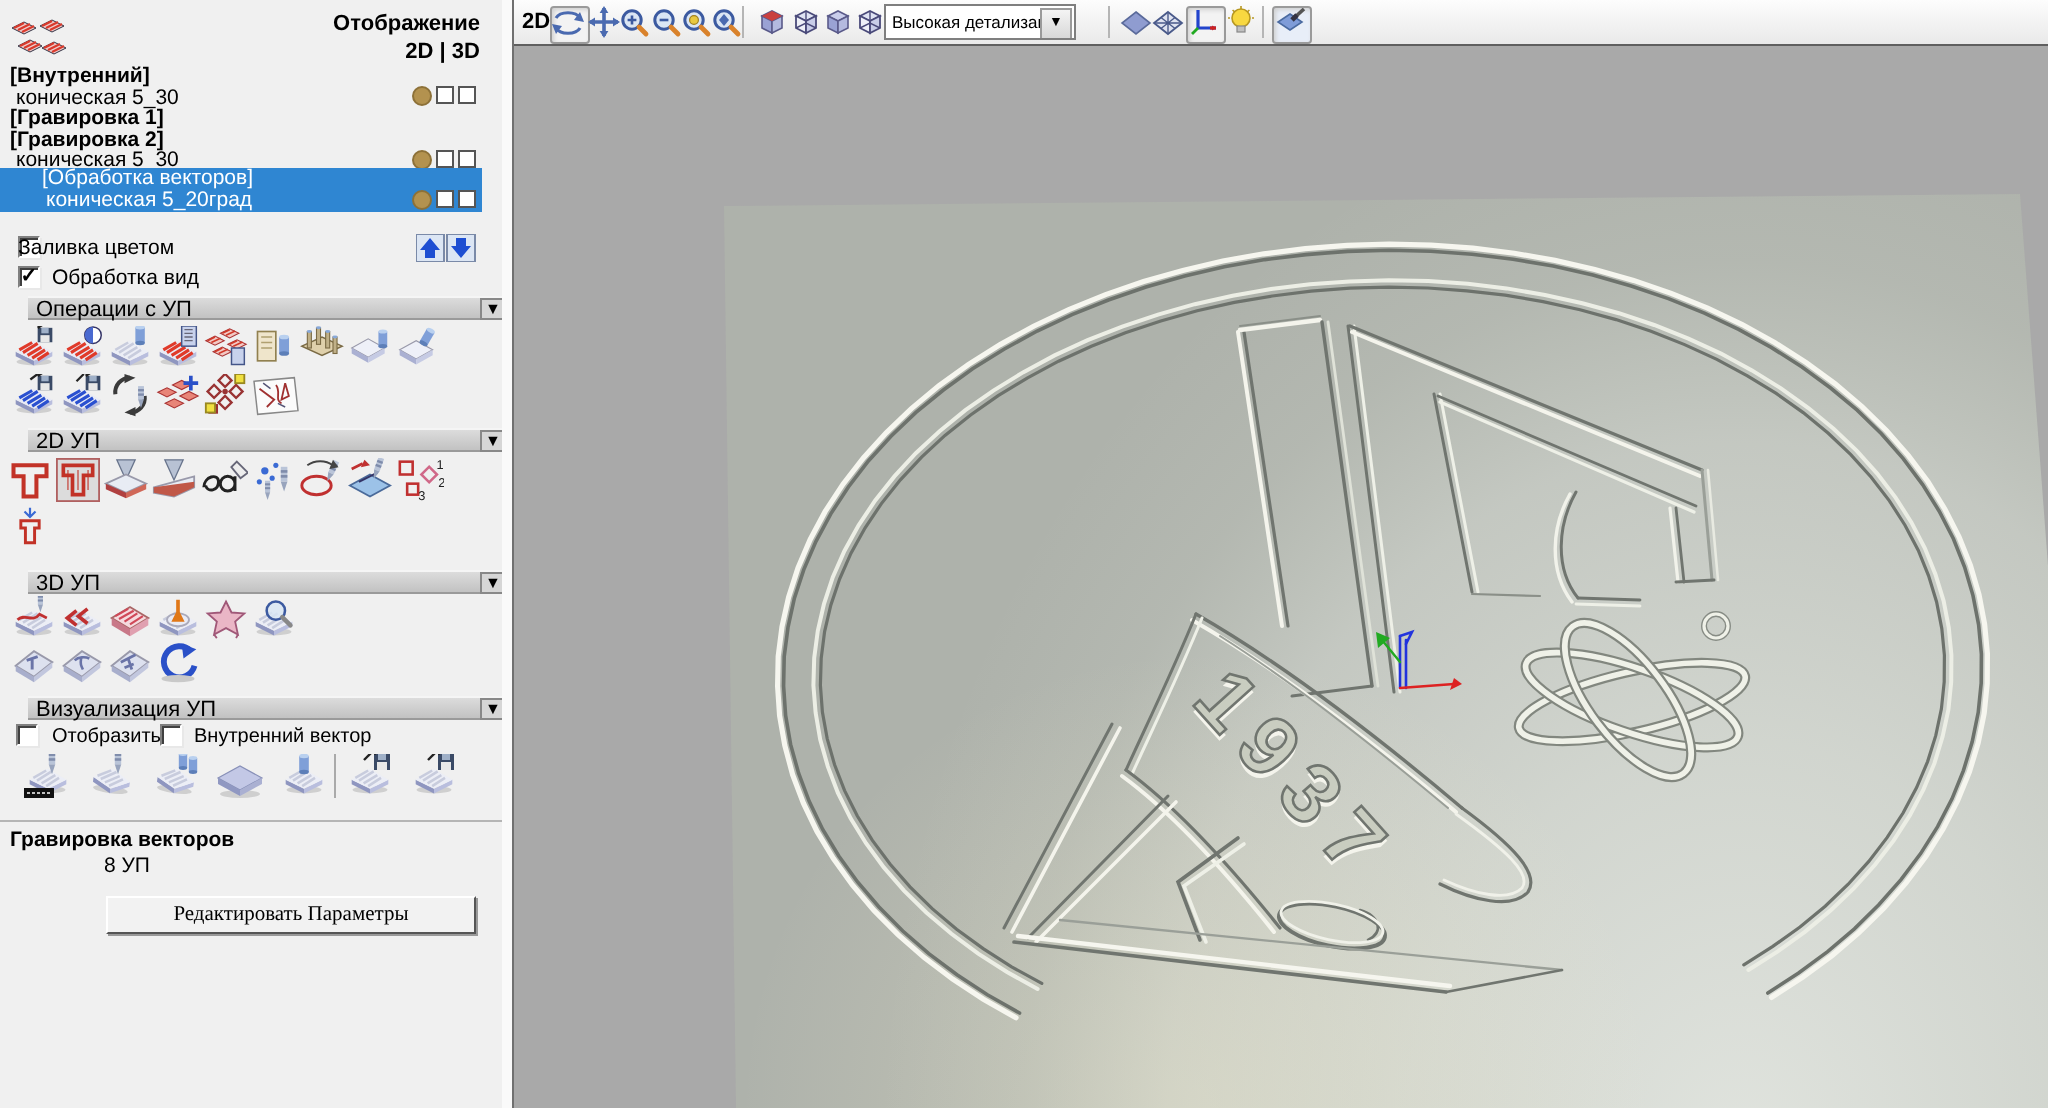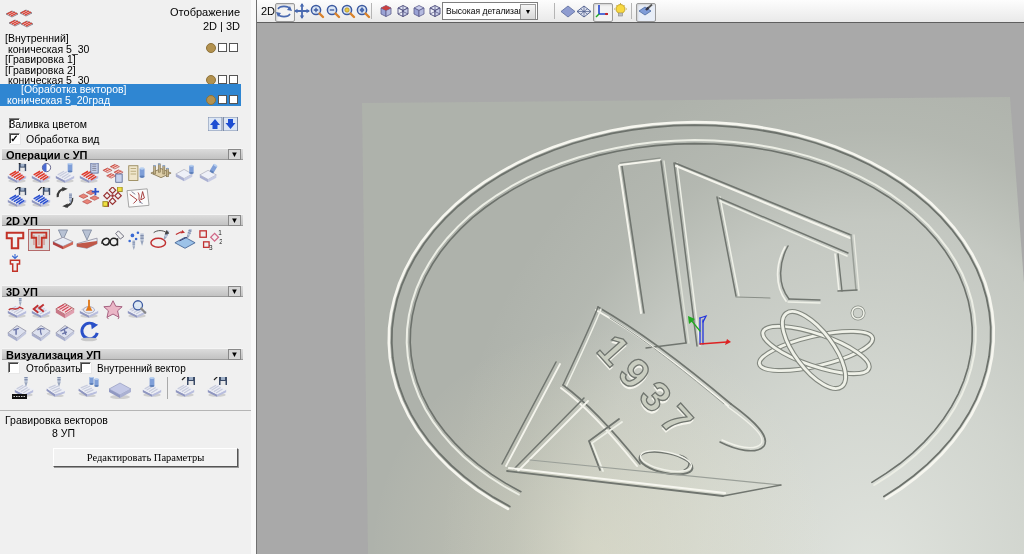--- a/index.html
+++ b/index.html
@@ -1,23 +1,23 @@
 <!DOCTYPE html>
 <html><head>
 <meta charset="utf-8">
 <style>
   html,body{margin:0;padding:0;width:1024px;height:554px;overflow:hidden;
     font-family:"Liberation Sans",sans-serif;background:#f0f0f0;}
   #panel{position:absolute;left:0;top:0;width:251px;height:554px;background:#f0f0f0;font-size:10.5px;line-height:10.5px;color:#000;}
   .abs{position:absolute;}
-  .b{font-weight:normal;}
-  .hdr{position:absolute;left:2px;width:241px;height:12px;
+  .b{font-weight:bold;}
+  .hdr{position:absolute;left:14px;width:241px;height:12px;
     background:linear-gradient(#dcdcdc,#c2c2c2);
     border-top:1px solid #f5f5f5;border-bottom:1px solid #9a9a9a;
-    font-weight:bold;font-size:11px;line-height:12px;padding-left:4px;box-sizing:border-box;}
+    font-weight:normal;font-size:11px;line-height:12px;padding-left:4px;box-sizing:border-box;}
   .hdrbtn{position:absolute;right:2px;top:0px;width:13px;height:11px;background:#d6d6d6;
     border:1px solid #888;font-size:8px;line-height:10px;text-align:center;box-sizing:border-box;}
   .chk{position:absolute;width:11px;height:11px;background:#fff;
     border-top:1px solid #808080;border-left:1px solid #808080;
     border-bottom:1px solid #fff;border-right:1px solid #fff;
     box-shadow:inset 1px 1px 0 #404040, 1px 1px 0 #e8e8e8;box-sizing:border-box;
     font-size:10px;line-height:9px;text-align:center;font-weight:bold;}
   .dot{position:absolute;width:8px;height:8px;border-radius:50%;background:#b3924f;border:1px solid #8d7138;}
   .mchk{position:absolute;width:9px;height:9px;background:#fff;border:1px solid #555;box-sizing:border-box;}
   .sel{position:absolute;left:0px;width:241px;height:11px;background:#2f86d2;color:#fff;}
@@ -124,21 +124,21 @@
  <div class="dot" style="left:206px;top:43px"></div>
  <div class="mchk" style="left:218px;top:43px"></div>
     <div class="mchk" style="left:229px;top:43px"></div>
  <div class="abs b" style="left:5px;top:54px">[Гравировка 1]</div>
  <div class="abs b" style="left:5px;top:64.5px">[Гравировка 2]</div>
  <div class="abs" style="left:8px;top:75px">коническая 5_30</div>
  <div class="dot" style="left:206px;top:74.5px"></div>
  <div class="mchk" style="left:218px;top:74.5px"></div>
     <div class="mchk" style="left:229px;top:74.5px"></div>
  <div class="sel" style="top:84px;height:10.5px;line-height:10.5px;padding-left:21px;box-sizing:border-box">[Обработка векторов]</div>
- <div class="sel" style="top:94.5px;height:11px;line-height:11px;padding-left:7px;box-sizing:border-box">коническая 5_20град</div>
+ <div class="sel" style="top:94.5px;height:11px;line-height:11px;padding-left:23px;box-sizing:border-box">коническая 5_20град</div>
  <div class="dot" style="left:206px;top:95px"></div>
  <div class="mchk" style="left:218px;top:95px"></div>
     <div class="mchk" style="left:229px;top:95px"></div>
  <div class="chk" style="left:9px;top:118px"></div>
  <div class="abs" style="left:9px;top:119px">Заливка цветом</div>
  <svg class="abs" style="left:208px;top:117px" width="30" height="14" viewBox="0 0 30 14">
   <rect x="0" y="0" width="14" height="14" fill="#dce6f4" stroke="#7a8aa8"></rect>
   <path d="M7,2 L12,8 H9.5 V12 H4.5 V8 H2 Z" fill="#1d4ed2"></path>
   <rect x="15.5" y="0" width="14" height="14" fill="#dce6f4" stroke="#7a8aa8"></rect>
   <path d="M22.5,12 L27.5,6 H25 V2 H20 V6 H17.5 Z" fill="#1d4ed2"></path>

